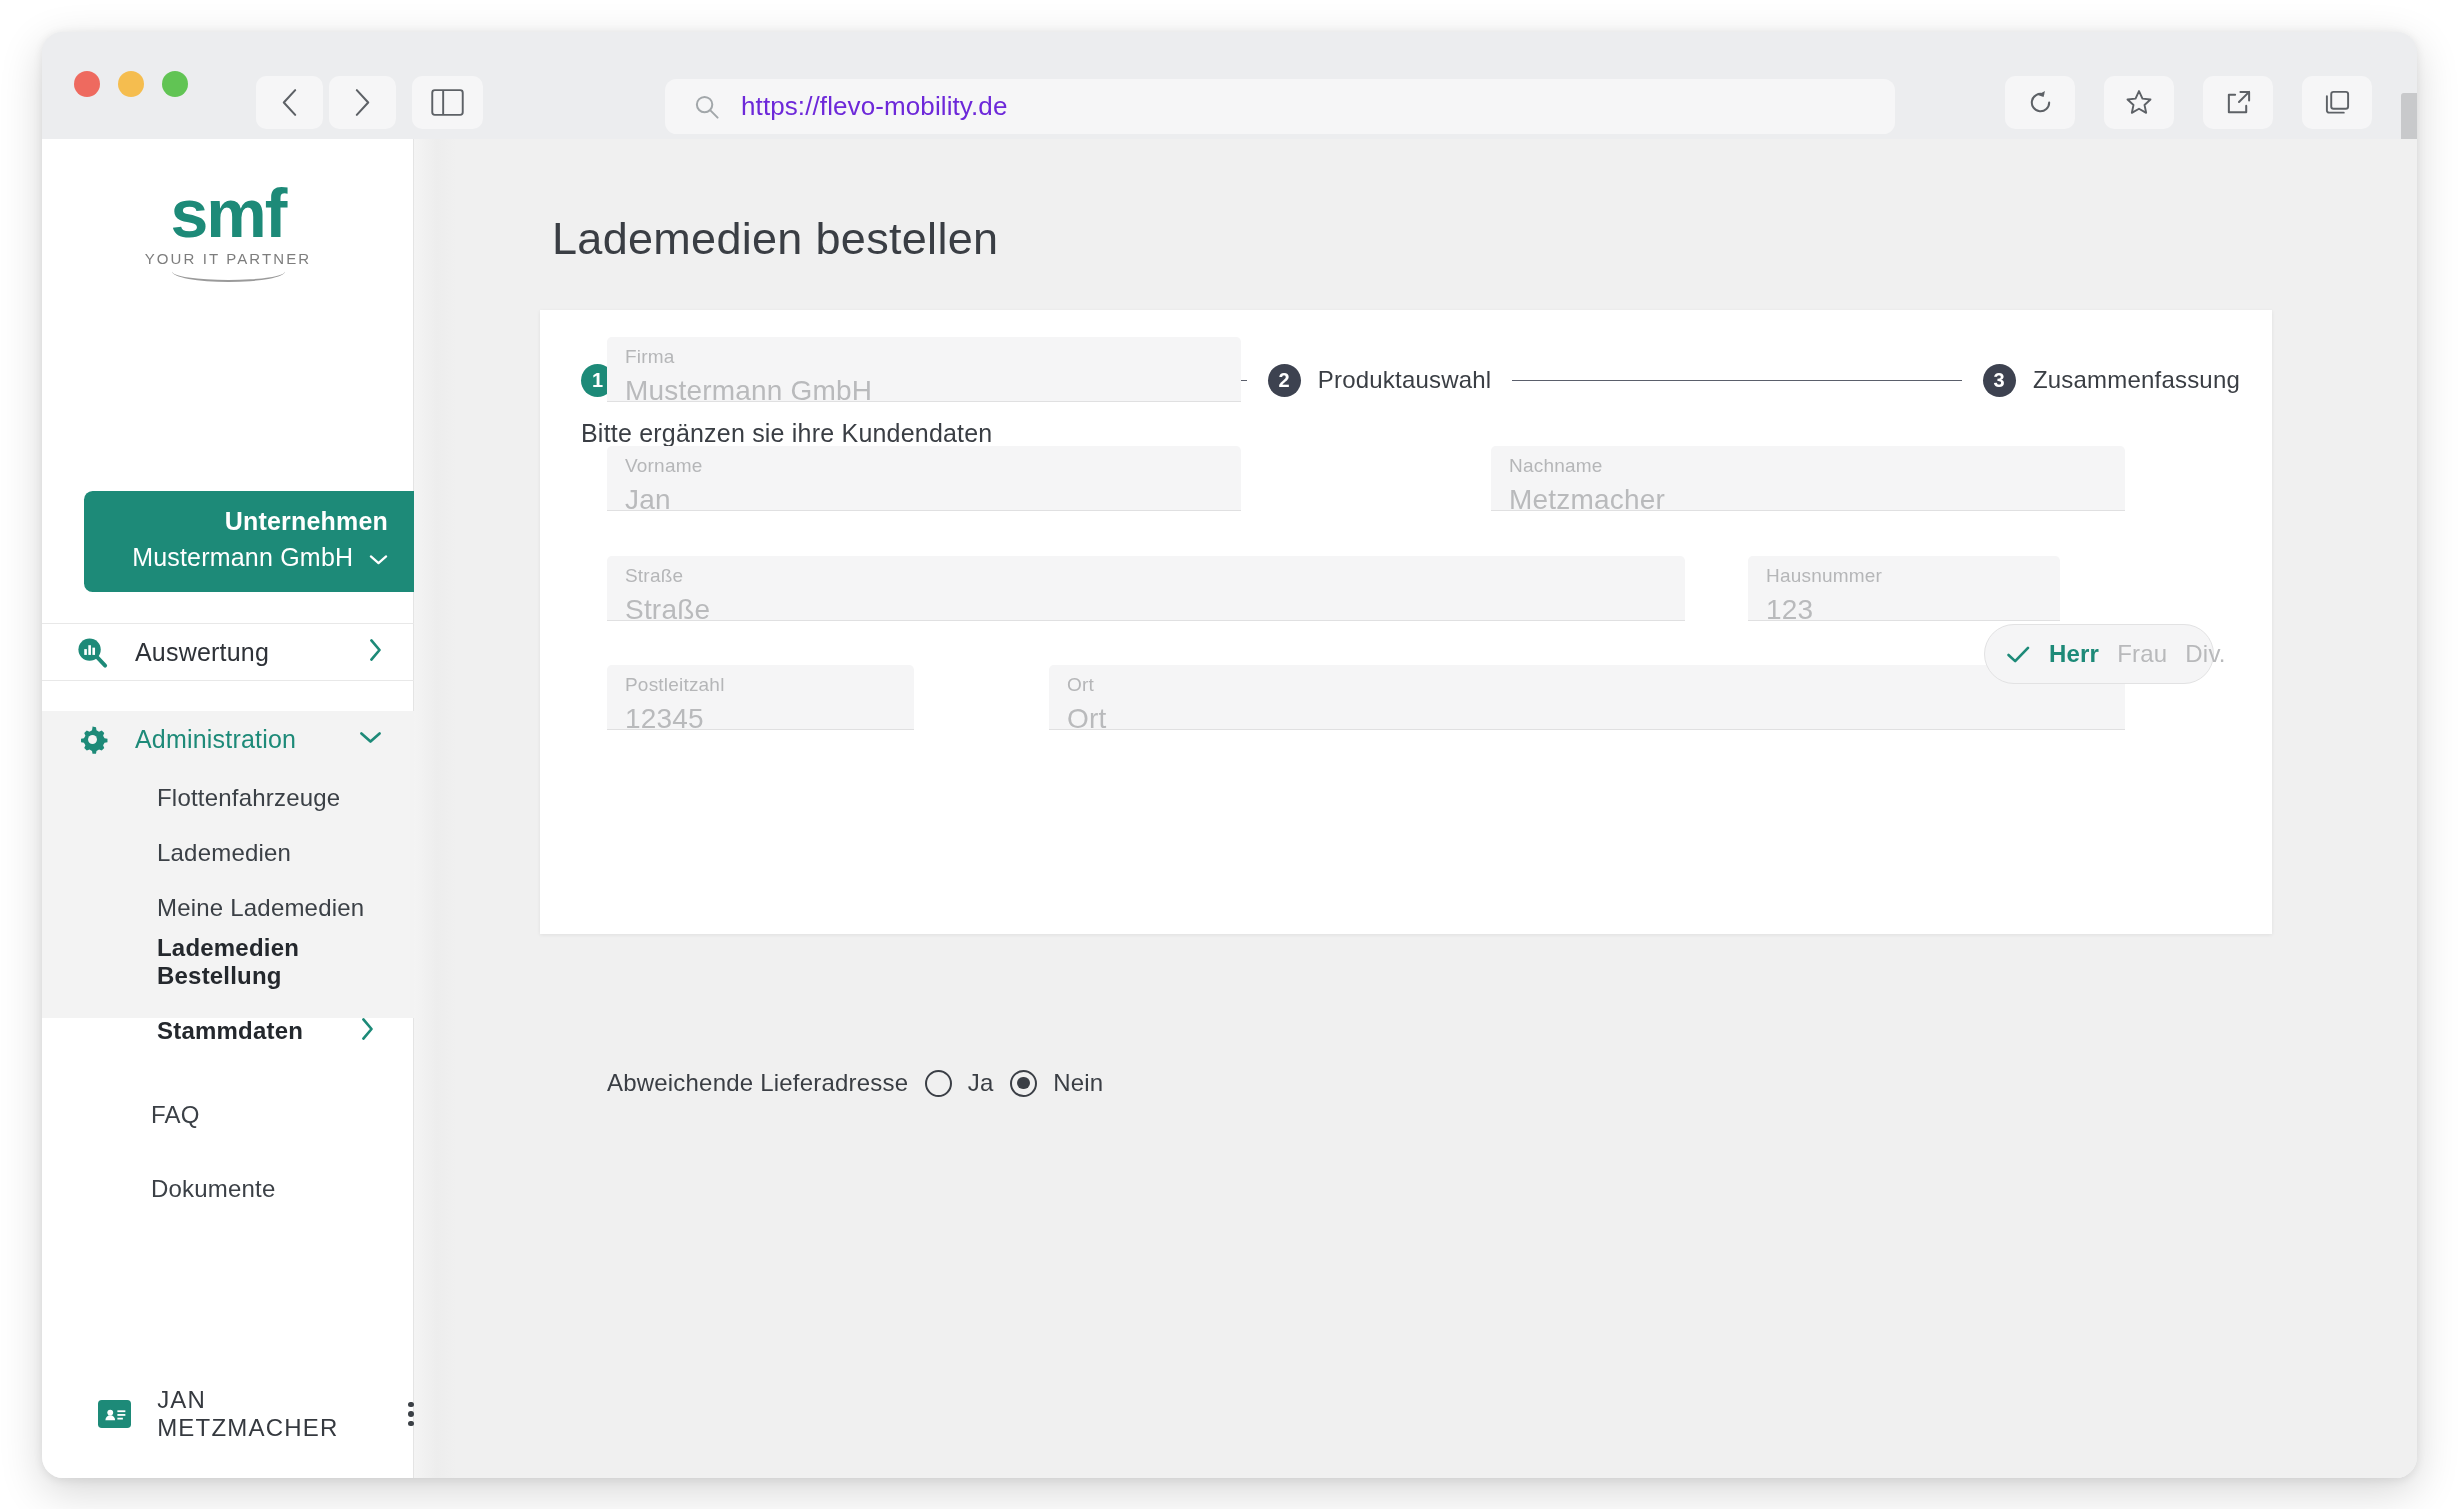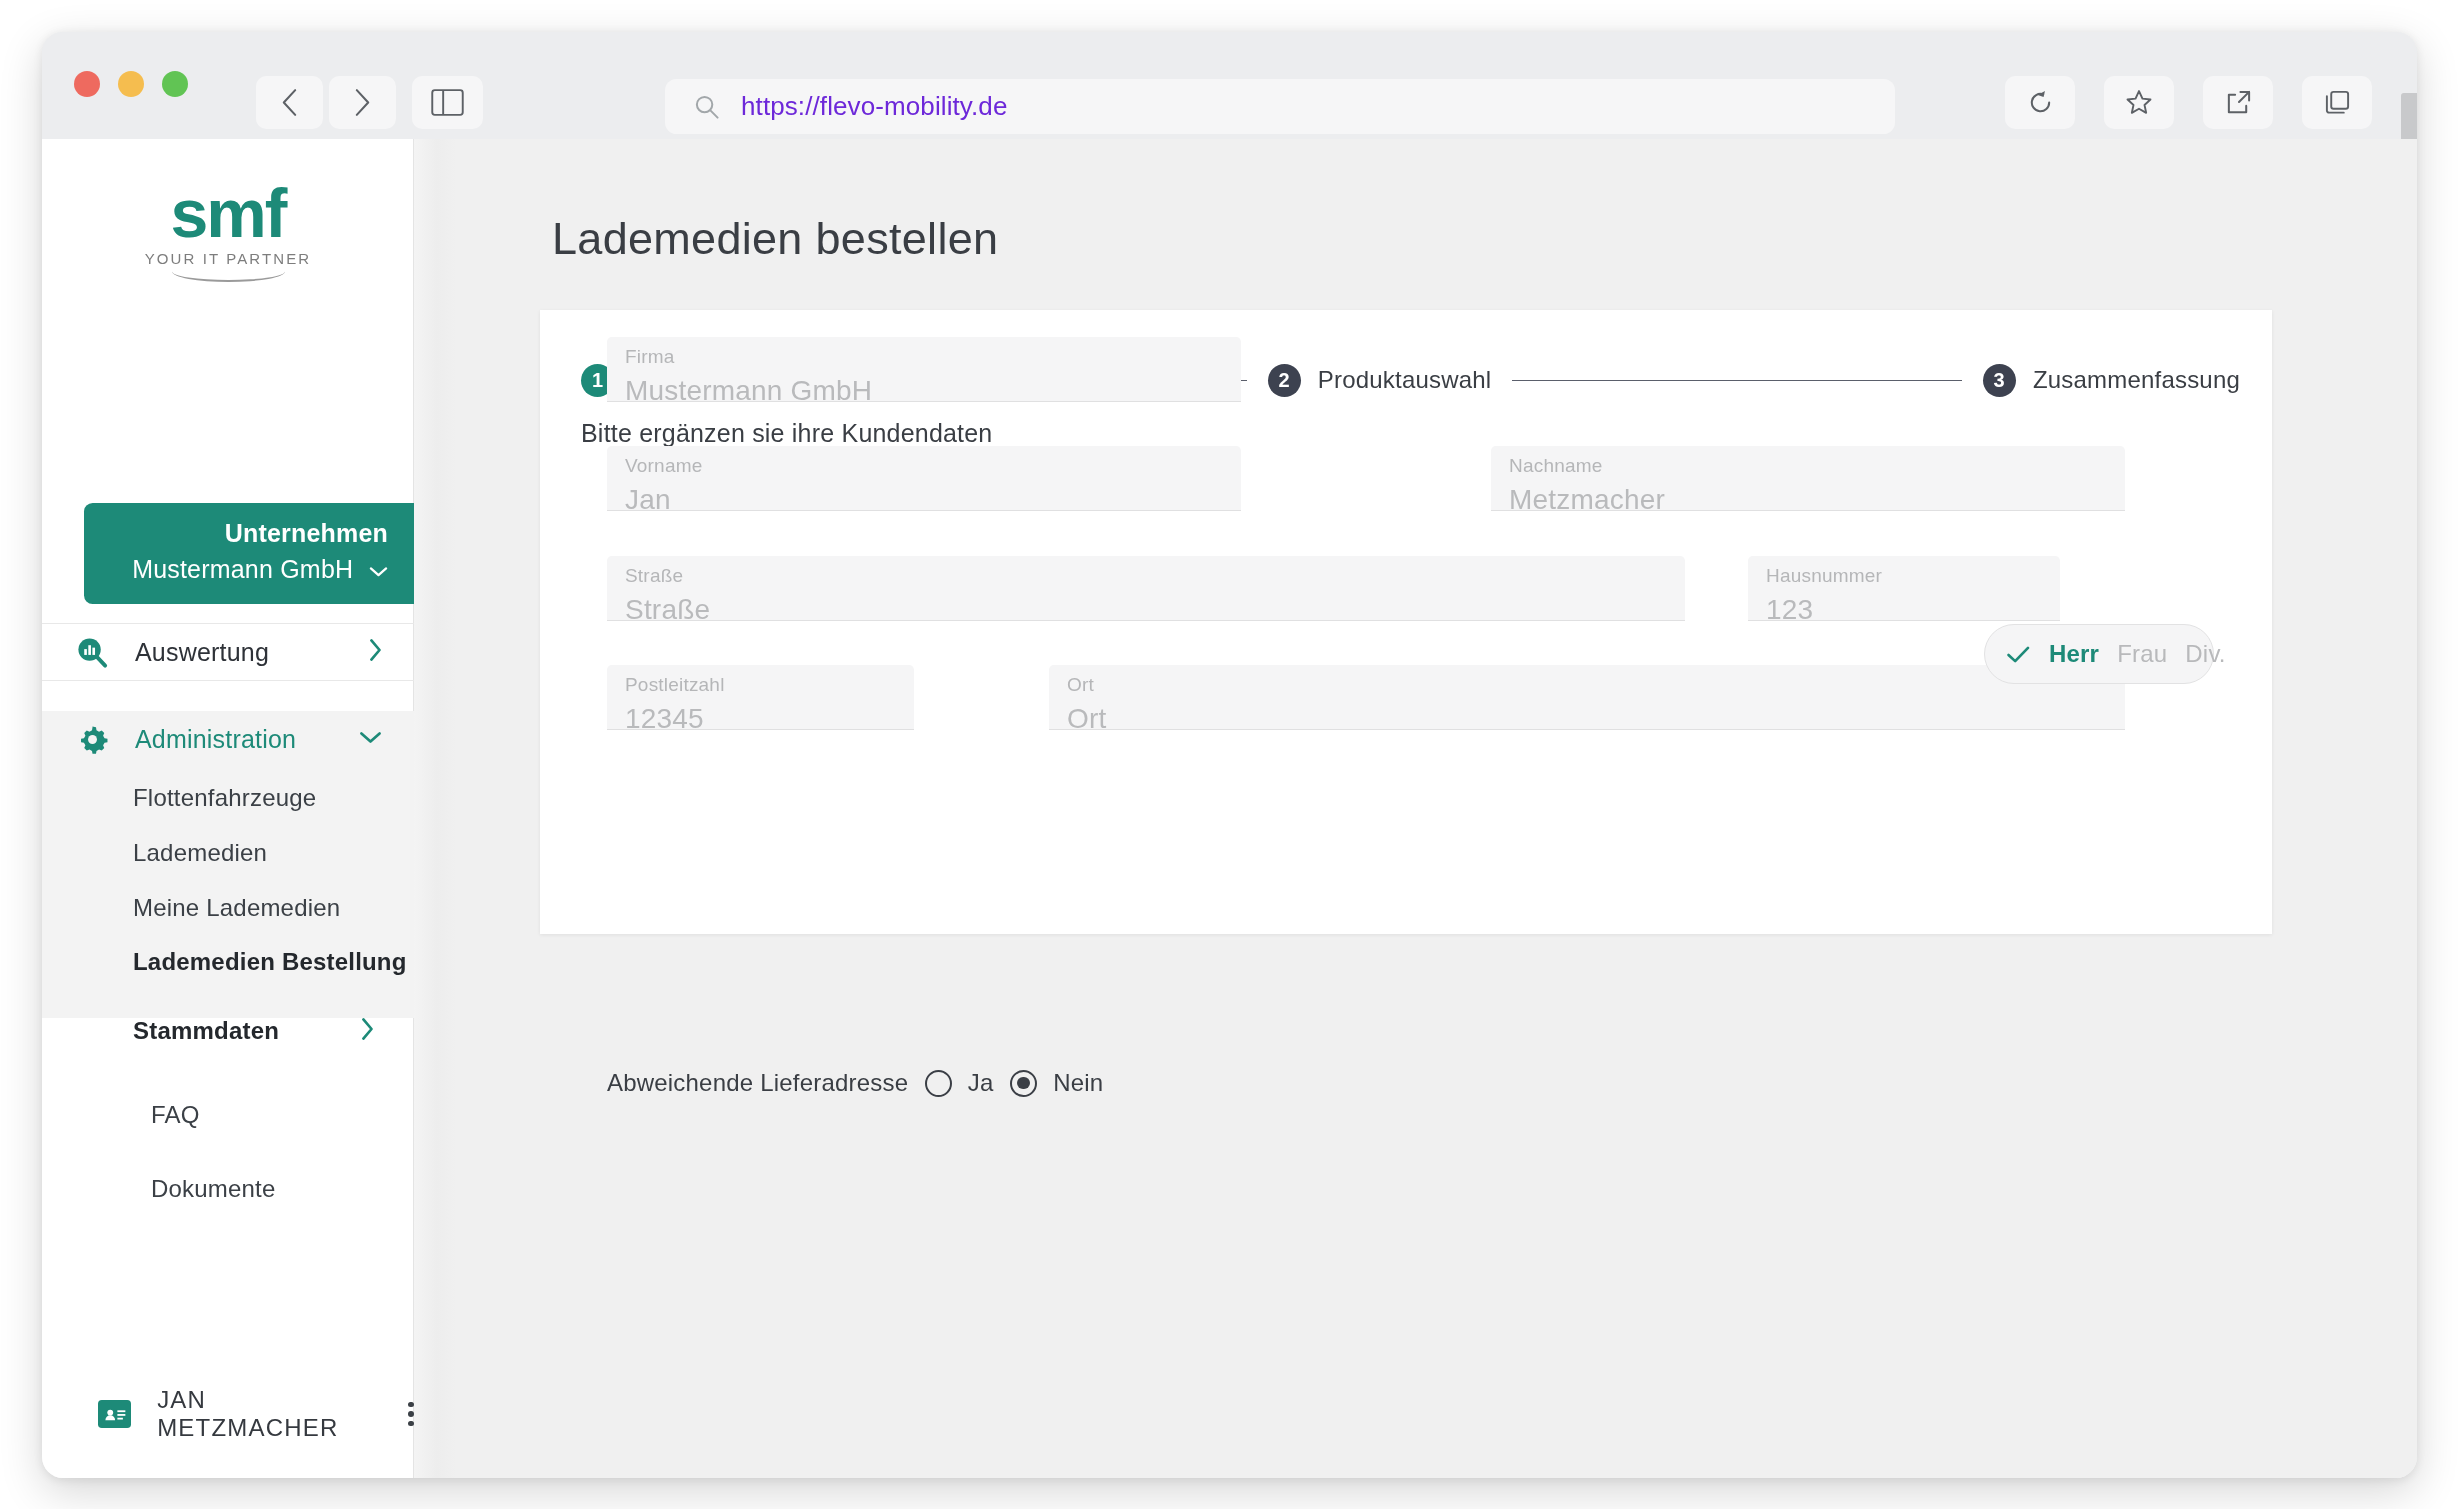--- a/index.html
+++ b/index.html
@@ -143,21 +143,21 @@
   }
   .logo-swoosh {
     margin: 4.8px auto 0;
     width: 113px; height: 10.6px;
     border-bottom: 2.4px solid #9a9a9a;
     border-radius: 50%/0 0 100% 100%;
   }
 
   .company-box {
     position: absolute;
-    left: 42px; top: 364px;
+    left: 42px; top: 352px;
     width: 330px; height: 101px;
     background: #1d8a78;
     border-top-left-radius: 8.6px;
     border-bottom-left-radius: 8.6px;
     color: #ffffff;
     padding: 16.3px 26px 0 0;
     text-align: right;
   }
   .company-label { font-size: 25px; font-weight: 700; letter-spacing: 0.2px; }
   .company-name  { font-size: 25px; font-weight: 400; margin-top: 5.8px; letter-spacing: 0.2px; }
@@ -185,21 +185,21 @@
     position: absolute;
     left: 0; top: 572px;
     width: 372px; height: 307px;
     background: #f3f3f3;
   }
 
   .sub-row {
     position: absolute;
     left: 0; width: 372px; height: 54px;
     display: flex; align-items: center;
-    padding-left: 91px;
+    padding-left: 115px;
   }
   .sub-label { font-size: 24px; color: #3b4046; letter-spacing: 0.2px; }
   .sub-label.bold { font-weight: 700; color: #24282d; }
 
   .plain-row {
     position: absolute;
     left: 0; width: 372px; height: 54px;
     display: flex; align-items: center;
     padding-left: 109px;
   }

